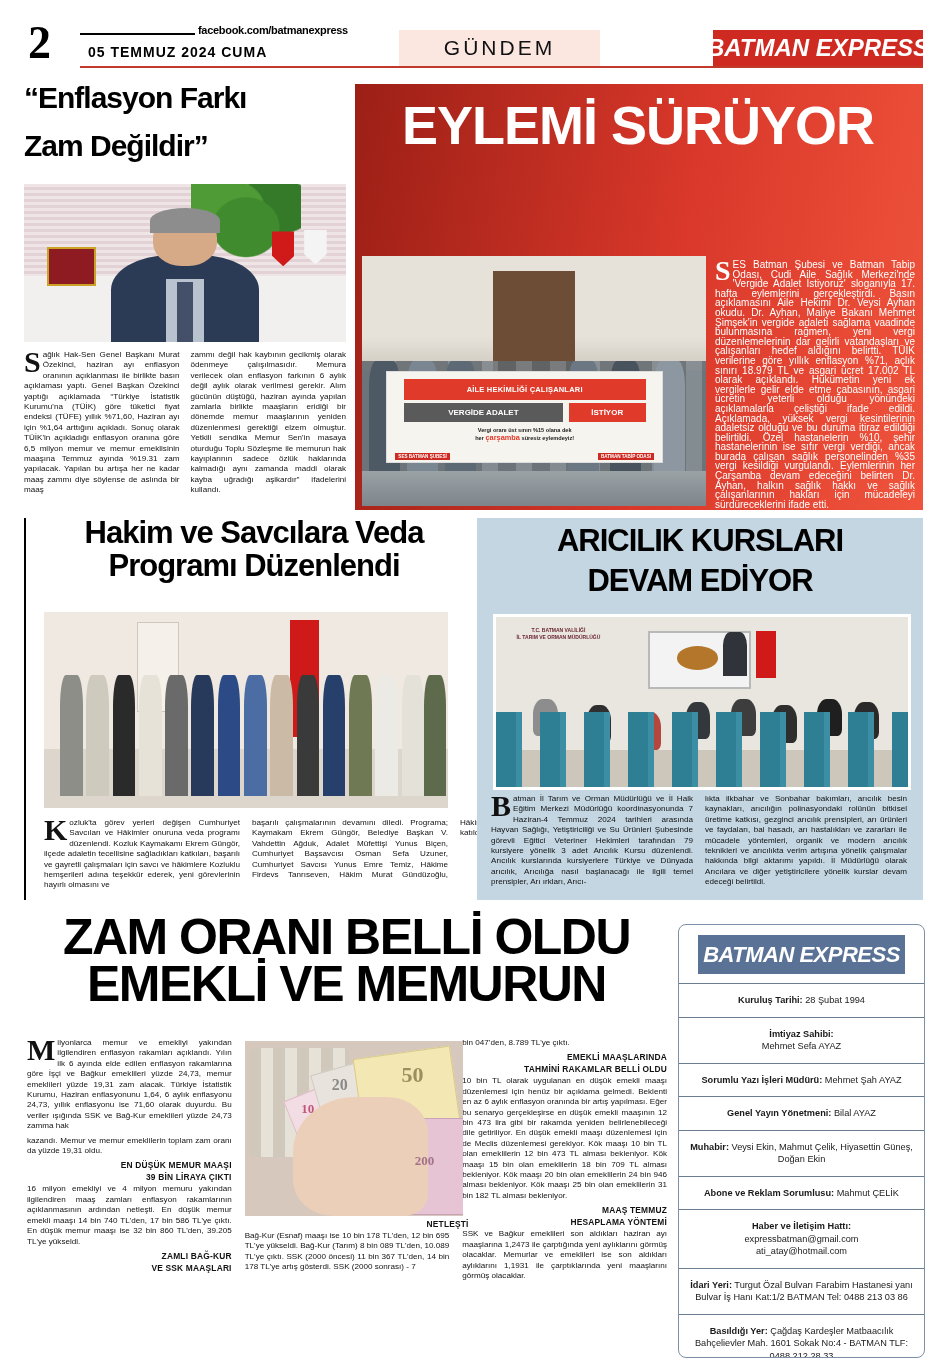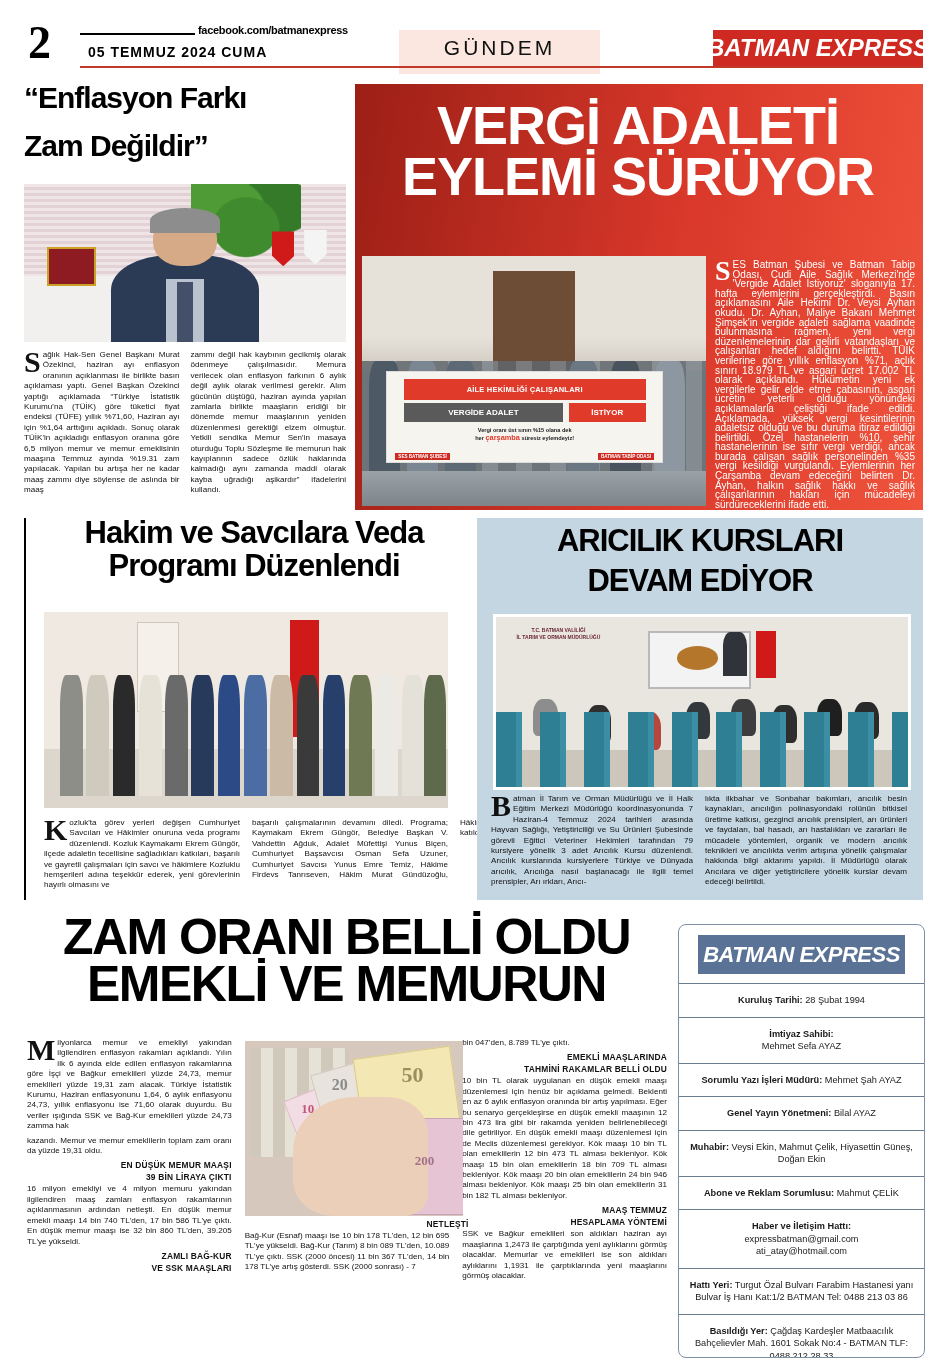--- a/index.html
+++ b/index.html
@@ -17,21 +17,21 @@
   
   .masthead{position:absolute;left:0;top:0;width:951px;height:76px;}
   .page-num{position:absolute;left:28px;top:22px;font-size:46px;font-weight:bold;
             font-family:"Liberation Serif",serif;line-height:42px;color:#000;}
   .fb-rule{position:absolute;left:80px;top:33px;width:115px;height:2px;background:#000;}
   .fb-url{position:absolute;left:198px;top:24px;font-size:11px;font-weight:bold;
           letter-spacing:-0.3px;color:#000;font-family:"Liberation Sans",sans-serif;}
   .date-line{position:absolute;left:88px;top:44px;font-size:14px;font-weight:bold;
              letter-spacing:1px;color:#000;}
   .header-rule{position:absolute;left:80px;top:66px;width:1073px;height:2px;background:#c0392b;}
-  .gundem{position:absolute;left:399px;top:30px;width:201px;height:44px;
+  .gundem{position:absolute;left:399px;top:30px;width:201px;height:36px;
           background:#fbe7e0;text-align:center;line-height:36px;font-size:21px;
           letter-spacing:3px;color:#111;font-family:"Liberation Sans",sans-serif;}
   .be-logo{background:#cf2a22;color:#fff;display:flex;align-items:center;
            justify-content:center;font-family:"Liberation Sans",sans-serif;
            font-weight:bold;font-style:italic;overflow:hidden;}
   .be-logo span{white-space:nowrap;}
   .be-head{position:absolute;left:713px;top:30px;width:210px;height:36px;font-size:24px;}
 
   
   .hl{font-family:"Liberation Sans",sans-serif;font-weight:bold;color:#000;
@@ -228,21 +228,20 @@
         <div class="ph-man-hair"></div>
     </div>
     <div class="art1-cols">
       <p class="body-col dropcap" style="margin:0 0 6px;">Sağlık Hak-Sen Genel Başkanı Murat Özekinci, haziran ayı enflasyon oranının açıklanması ile birlikte basın açıklaması yaptı. Genel Başkan Özekinci yaptığı açıklamada “Türkiye İstatistik Kurumu'na (TÜİK) göre tüketici fiyat endeksi (TÜFE) yıllık %71,60, Haziran ayı için %1,64 arttığını açıkladı. Sonuç olarak TÜİK'in açıkladığı enflasyon oranına göre 6,5 milyon memur ve memur emeklisinin maaşına Temmuz ayında %19.31 zam yapılacak. Yapılan bu artışa her ne kadar maaş zammı diye söylense de aslında bir maaş</p>
       <p class="body-col" style="margin:0;">zammı değil hak kaybının gecikmiş olarak ödenmeye çalışılmasıdır. Memura verilecek olan enflasyon farkının 6 aylık değil aylık olarak verilmesi gerekir. Alım gücünün düştüğü, haziran ayında yapılan zamlarla birlikte maaşların eridiği bir dönemde memur maaşlarının yeniden düzenlenmesi gerektiği elzem olmuştur. Yetkili sendika Memur Sen'in masaya oturduğu Toplu Sözleşme ile memurun hak kayıplarının sadece özlük haklarında kalmadığı aynı zamanda maddi olarak kayba uğradığı aşikardır” ifadelerini kullandı.</p>
     </div>
   </div>
 
   <div class="art2">
     <div class="hl2">
-      <div>VERGİ ADALETİ</div>
       <div>EYLEMİ SÜRÜYOR</div>
     </div>
     <div class="photo art2-photo">
       <div class="pp-sky"></div>
         <div class="pp-build"></div>
         <div class="pp-door"></div>
       <div class="pp-people"></div>
       <div class="pp-p" style="left:2%;background:#4d5a66;"></div>
       <div class="pp-p" style="left:13%;background:#7a8692;"></div>
       <div class="pp-p" style="left:24%;background:#5d6a75;"></div>
@@ -370,21 +369,21 @@
       <span>BATMAN EXPRESS</span>
     </div>
     <div id="imprint-rows">
         <div class="imp-row"><b>Kuruluş Tarihi:</b><span> 28 Şubat 1994</span></div>
         <div class="imp-row"><b>İmtiyaz Sahibi:</b><br><span>Mehmet Sefa AYAZ</span></div>
         <div class="imp-row"><b>Sorumlu Yazı İşleri Müdürü:</b><span> Mehmet Şah AYAZ</span></div>
         <div class="imp-row"><b>Genel Yayın Yönetmeni:</b><span> Bilal AYAZ</span></div>
         <div class="imp-row"><b>Muhabir:</b><span> Veysi Ekin, Mahmut Çelik, Hiyasettin Güneş, Doğan Ekin</span></div>
         <div class="imp-row"><b>Abone ve Reklam Sorumlusu:</b><span> Mahmut ÇELİK</span></div>
         <div class="imp-row"><b>Haber ve İletişim Hattı:</b><br><span>expressbatman@gmail.com</span><br><span>ati_atay@hotmail.com</span></div>
-        <div class="imp-row"><b>Hattı Yeri:</b><span> Turgut Özal Bulvarı Farabim Hastanesi yanı Bulvar İş Hanı Kat:1/2 BATMAN Tel: 0488 213 03 86</span></div>
+        <div class="imp-row"><b>İdari Yeri:</b><span> Turgut Özal Bulvarı Farabim Hastanesi yanı Bulvar İş Hanı Kat:1/2 BATMAN Tel: 0488 213 03 86</span></div>
         <div class="imp-row"><b>Basıldığı Yer:</b><span> Çağdaş Kardeşler Matbaacılık Bahçelievler Mah. 1601 Sokak No:4 - BATMAN TLF: 0488 212 28 33</span></div>
       </div>
     <div class="imp-note">
       <div>Gazetemiz basın meslek ilkelerine uymaya söz vermiştir.</div>
       <div>Gazetemizde yer alan köşe yazılarının sorumluluğu yazara aittir.</div>
     </div>
   </div>
 
 </div>
 

